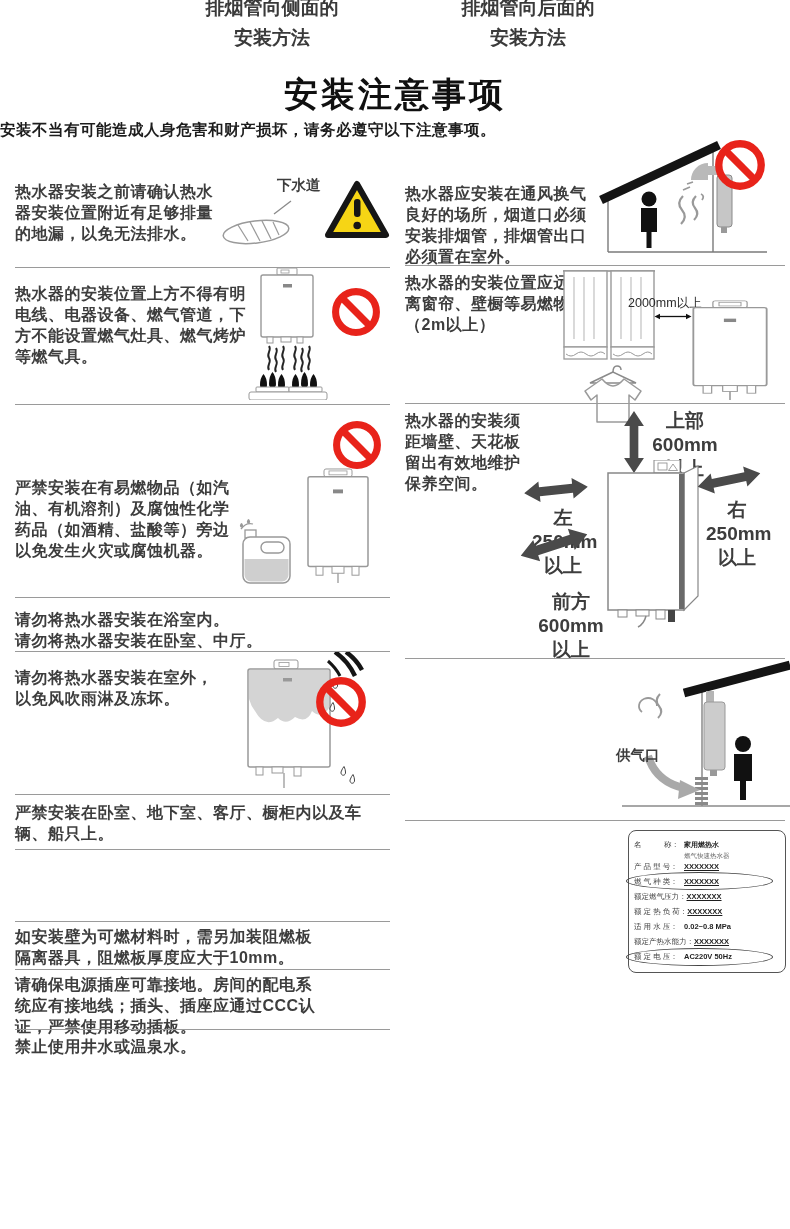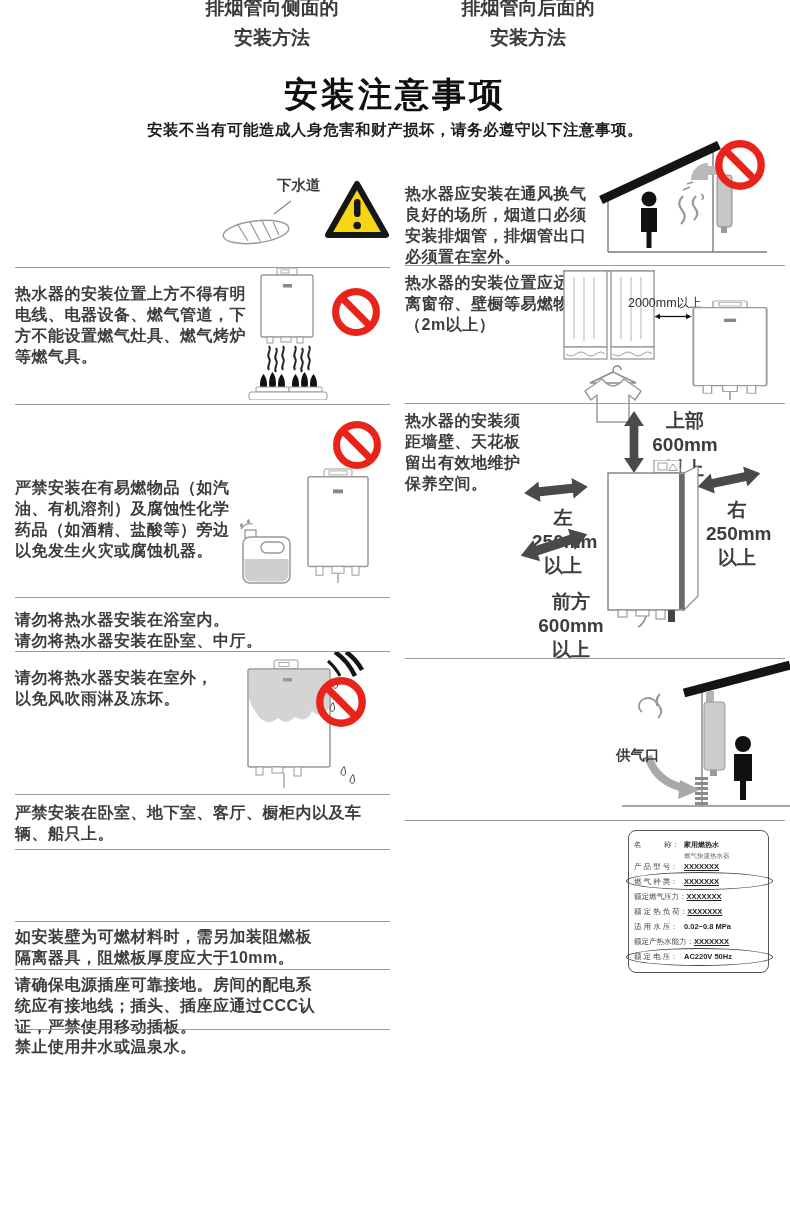--- a/index.html
+++ b/index.html
@@ -1,36 +1,36 @@
 <!DOCTYPE html>
 <html><head>
 <meta charset="utf-8">
 <style>
   html,body{margin:0;padding:0;background:#fff;}
   .page{position:relative;width:790px;height:1229px;background:#fff;overflow:hidden;
         font-family:"Liberation Sans","DejaVu Sans",sans-serif;}
   .abs{position:absolute;}
   .hdr{text-align:center;font-size:19px;font-weight:600;color:#3a3a3a;line-height:30px;}
   .title{left:0;right:0;text-align:center;font-size:34px;font-weight:800;color:#101010;letter-spacing:3px;}
-  .subtitle{left:0;right:0;text-align:center;font-size:15.5px;font-weight:700;color:#1d1d1d;letter-spacing:.5px;}
+  .subtitle{left:0;right:0;font-size:15.5px;font-weight:700;color:#1d1d1d;letter-spacing:.5px;}
   .txt{font-size:16px;line-height:1.32;font-weight:600;color:#3d3d3d;letter-spacing:.5px;white-space:pre-line;}
   .small-label{font-size:14.5px;font-weight:600;color:#3d3d3d;}
   .dist-label{font-size:12.5px;font-weight:400;color:#2c2c2c;}
   .clr-label{font-size:19px;line-height:1.25;font-weight:600;color:#3d3d3d;text-align:center;white-space:pre-line;}
   .sep{position:absolute;border-top:1.2px solid #9a9a9a;height:0;}
   .ill{position:absolute;}
   .ill svg{display:block;}
   .bignum{font-weight:800;font-size:19px;letter-spacing:0;}
   sup{font-size:9px;}
   .rot90{transform:rotate(90deg);}
   .rotm6{transform:rotate(-6deg);}
   .rotm12{transform:rotate(-12deg);}
   .rotm18{transform:rotate(-18deg);}
   
-  .np{position:absolute;left:628px;top:830px;width:141px;height:143px;border:1.5px solid #555;
+  .np{position:absolute;left:628px;top:830px;width:158px;height:143px;border:1.5px solid #555;
       border-radius:8px;background:#fff;box-sizing:border-box;padding:6px 5px;font-size:7.5px;color:#333;}
   .np-row{display:flex;line-height:15px;align-items:baseline;}
   .np-label{white-space:pre;min-width:50px;color:#444;}
   .np-value{font-weight:600;color:#1e1e1e;white-space:pre;}
   .ul{text-decoration:underline;}
   .np-row0{line-height:11px;align-items:flex-start;padding-top:2px;height:20px;}
   .np-v0{display:flex;flex-direction:column;font-size:7px;}
   .np-v0 b{font-weight:700;color:#1e1e1e;}
   .np-v0b{font-size:6.5px;color:#666;}
   .np-ellipse{position:absolute;border:1.6px solid #444;border-radius:50%;left:-3px;width:145px;height:16px;}
@@ -45,20 +45,23 @@
     <div>安装方法</div>
   </div>
   <div class="abs hdr" style="left:428px;top:-7px;width:200px;">
     <div>排烟管向后面的</div>
     <div>安装方法</div>
   </div>
 
   <div class="abs title" style="top:72px;">安装注意事项</div>
   <div class="abs subtitle" style="top:120px;">安装不当有可能造成人身危害和财产损坏，请务必遵守以下注意事项。</div>
 
+  <div class="abs txt" style="left:15px;top:181px;">热水器安装之前请确认热水
+器安装位置附近有足够排量
+的地漏，以免无法排水。</div>
   <div class="abs small-label" style="left:277px;top:176px;">下水道</div>
   <span class="ill" style="left:218px;top:198px;">
     <svg width="80" height="52" viewBox="0 0 80 52">
       <line x1="56" y1="16" x2="73" y2="3" stroke="#8a8a8a" stroke-width="1.3"></line>
       <ellipse cx="38" cy="34" rx="33" ry="11" fill="#fff" stroke="#9a9a9a" stroke-width="1.5" transform="rotate(-7 38 34)"></ellipse>
       <line x1="20" y1="27" x2="30" y2="43" stroke="#9a9a9a" stroke-width="1.2"></line>
       <line x1="32" y1="24" x2="42" y2="43" stroke="#9a9a9a" stroke-width="1.2"></line>
       <line x1="44" y1="23" x2="53" y2="41" stroke="#9a9a9a" stroke-width="1.2"></line>
       <line x1="55" y1="24" x2="61" y2="37" stroke="#9a9a9a" stroke-width="1.2"></line>
     </svg>

